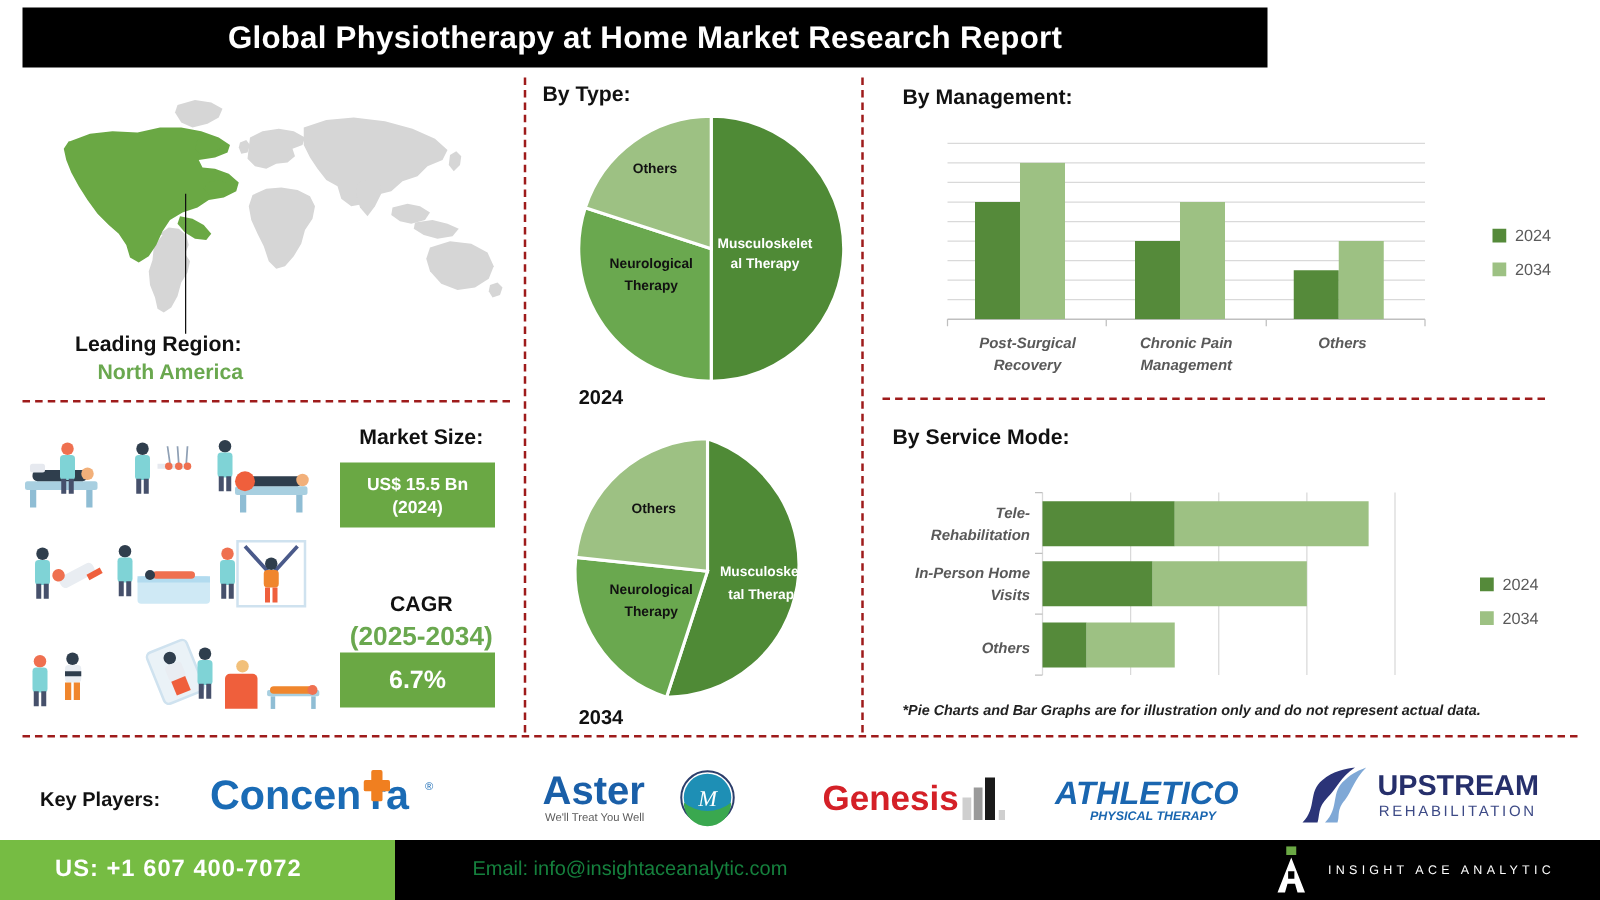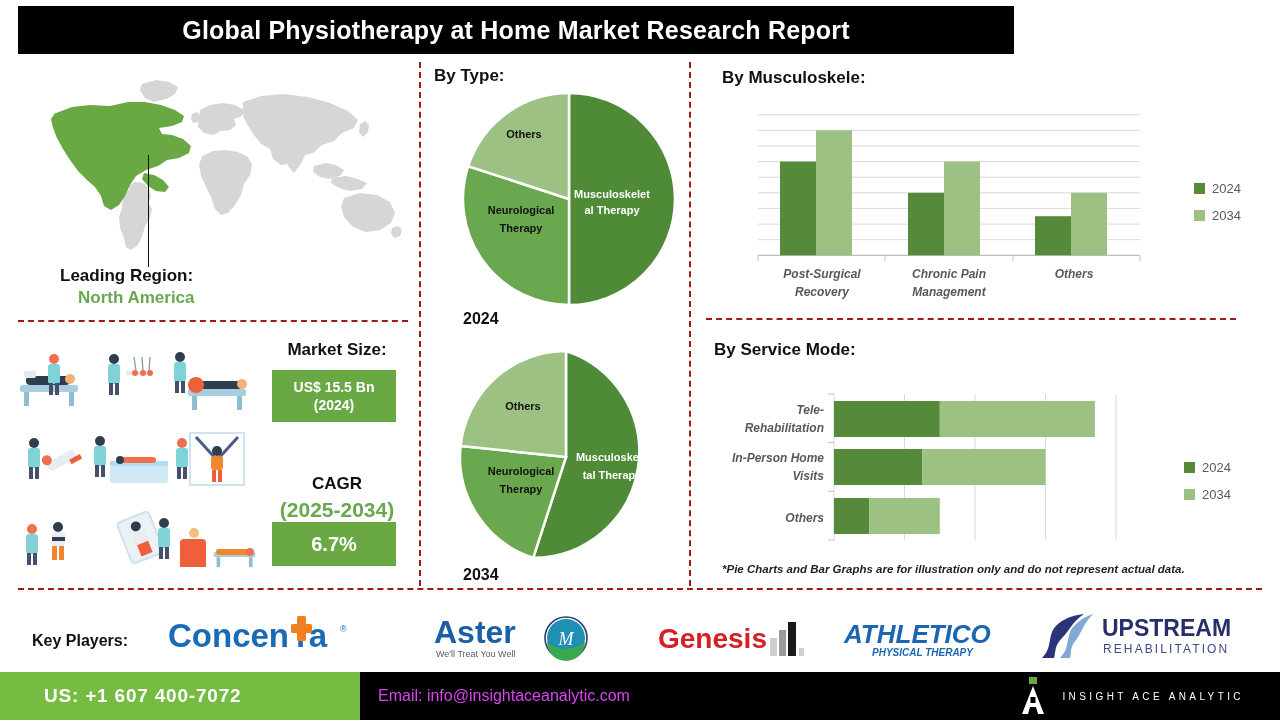--- a/index.html
+++ b/index.html
@@ -92,27 +92,27 @@
   }
 
   
   .kp-label { position:absolute; left:32px; top:632px; font-size:16px; font-weight:bold; color:#111; }
   .logo { position:absolute; }
   .logo svg { display:block; }
 
   
   .footer { position:absolute; left:0; top:672px; width:1280px; height:48px; background:#000; }
   .footer-green {
-    position:absolute; left:0; top:0; width:360px; height:48px; background:#76bc43;
+    position:absolute; left:0; top:0; width:316px; height:48px; background:#76bc43;
     display:flex; align-items:center; padding-left:44px;
   }
   .footer-phone { color:#fff; font-size:19px; font-weight:bold; letter-spacing:.8px; }
   .footer-email {
     position:absolute; left:378px; top:0; height:48px; display:flex; align-items:center;
-    color:#d946ef; font-size:16px;
+    color:#15803d; font-size:16px;
   }
   .footer-brand {
     position:absolute; right:36px; top:0; height:48px; display:flex; align-items:center; gap:14px;
   }
   .footer-brand-name { color:#fff; font-size:10px; letter-spacing:3.4px; font-weight:400; }
 </style>
 </head>
 <body>
 
 <div class="page">
@@ -306,21 +306,21 @@
       </g>
       <text class="slice-lbl slice-lbl-w" x="160" y="113" text-anchor="middle">Musculoskele</text>
       <text class="slice-lbl slice-lbl-w" x="160" y="131" text-anchor="middle">tal Therapy</text>
       <text class="slice-lbl" x="69" y="127" text-anchor="middle">Neurological</text>
       <text class="slice-lbl" x="69" y="145" text-anchor="middle">Therapy</text>
       <text class="slice-lbl" x="71" y="62" text-anchor="middle">Others</text>
     </svg>
   </div>
   <div class="pie-year" style="left:463px; top:566px;">2034</div>
 
-  <div class="sec-title" style="left:722px; top:68px;">By Musculoskele:</div>
+  <div class="sec-title" style="left:722px; top:68px;">By Management:</div>
 
   <div class="chart-box" style="left:740px; top:100px;">
     <svg width="420" height="200" viewBox="0 0 420 200" xmlns="http://www.w3.org/2000/svg">
 
       <g stroke="#d9d9d9" stroke-width="1">
         <line x1="18" y1="14.7" x2="400" y2="14.7"></line>
         <line x1="18" y1="30.3" x2="400" y2="30.3"></line>
         <line x1="18" y1="45.9" x2="400" y2="45.9"></line>
         <line x1="18" y1="61.6" x2="400" y2="61.6"></line>
         <line x1="18" y1="77.2" x2="400" y2="77.2"></line>

